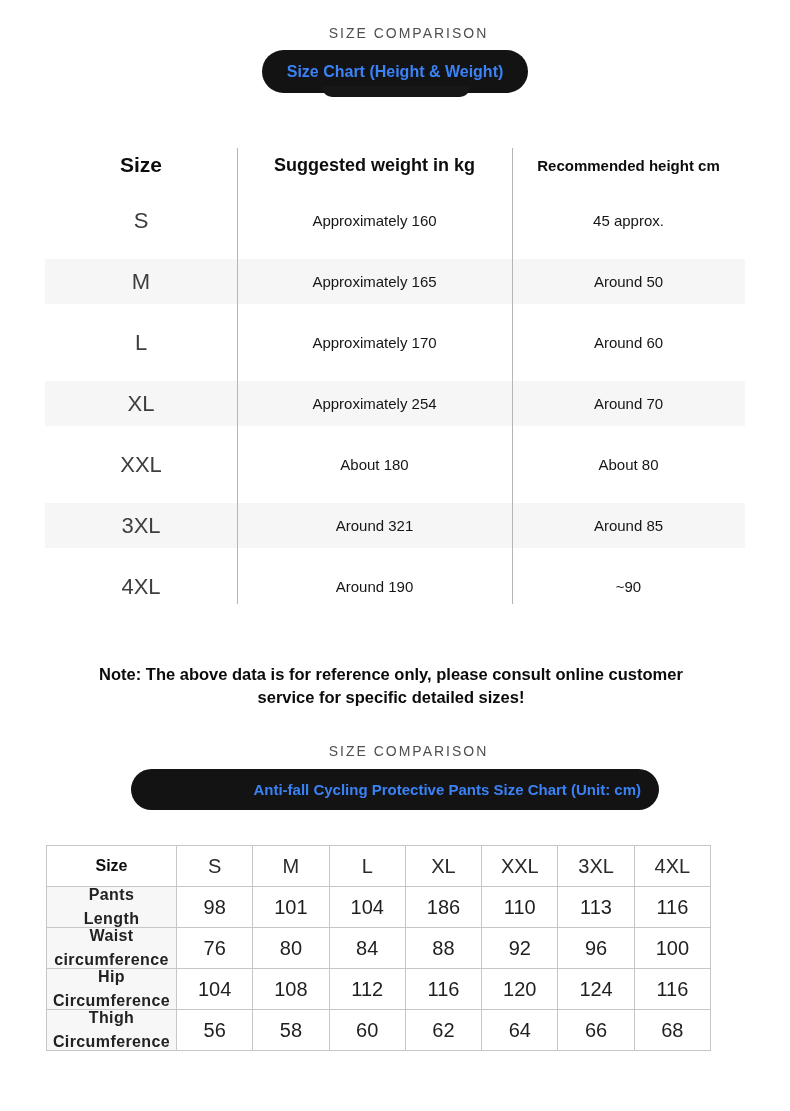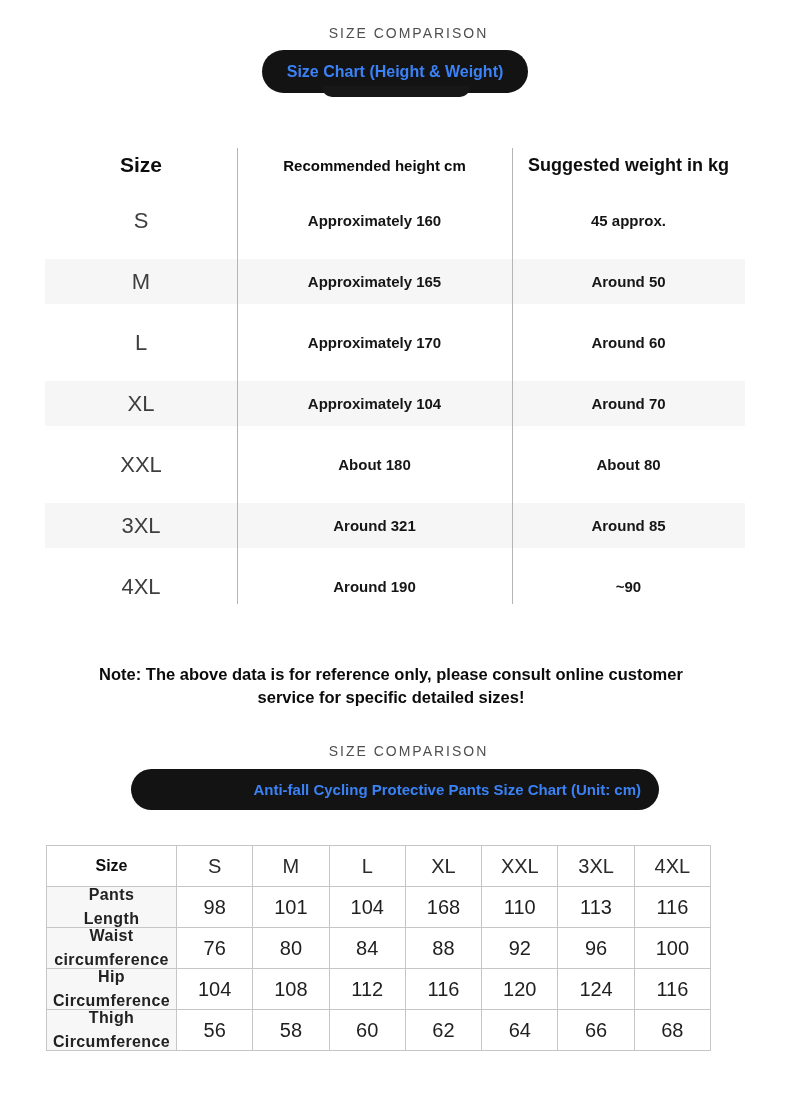--- a/index.html
+++ b/index.html
@@ -39,21 +39,21 @@
   .t1 .vline.v1{left:192px;}
   .t1 .vline.v2{left:467px;}
   .t1 .row{display:grid;grid-template-columns:192px 275px 233px;align-items:center;height:61px;}
   .t1 .row.hdr{height:50px;}
   .t1 .row.alt{background:var(--stripe);background-clip:content-box;padding:8px 0;}
   .t1 .cell{text-align:center;}
   .t1 .hdr .c-size{font-size:21px;font-weight:700;color:#0d0d0d;}
   .t1 .hdr .c-height{font-size:15px;font-weight:700;color:#0d0d0d;}
   .t1 .hdr .c-weight{font-size:18px;font-weight:700;color:#0d0d0d;}
   .t1 .size-label{font-size:22px;font-weight:400;color:#3e3e3e;}
-  .t1 .val{font-size:15px;font-weight:700;color:#161616;}
+  .t1 .val{font-size:15px;font-weight:400;color:#161616;}
 
   .note{
     position:absolute;left:88px;top:663px;width:606px;
     font-size:16.5px;font-weight:700;line-height:1.4;color:#0b0b0b;
     text-align:center;
   }
 
   
   .t2{
     position:absolute;left:46px;top:845px;width:665px;
@@ -80,42 +80,42 @@
 
 <div class="pill p1">Size Chart (Height &amp; Weight)</div>
 <div class="smudge"></div>
 
 <div class="t1">
   <div class="vline v1"></div>
   <div class="vline v2"></div>
 
   <div class="row hdr">
     <div class="cell c-size">Size</div>
+    <div class="cell c-weight">Suggested weight in kg</div>
     <div class="cell c-height">Recommended height cm</div>
-    <div class="cell c-weight">Suggested weight in kg</div>
   </div>
 
   <div class="row">
     <div class="cell size-label">S</div>
     <div class="cell val">Approximately 160</div>
     <div class="cell val">45 approx.</div>
   </div>
   <div class="row alt">
     <div class="cell size-label">M</div>
     <div class="cell val">Approximately 165</div>
     <div class="cell val">Around 50</div>
   </div>
   <div class="row">
     <div class="cell size-label">L</div>
     <div class="cell val">Approximately 170</div>
     <div class="cell val">Around 60</div>
   </div>
   <div class="row alt">
     <div class="cell size-label">XL</div>
-    <div class="cell val">Approximately 104</div>
+    <div class="cell val">Approximately 254</div>
     <div class="cell val">Around 70</div>
   </div>
   <div class="row">
     <div class="cell size-label">XXL</div>
     <div class="cell val">About 180</div>
     <div class="cell val">About 80</div>
   </div>
   <div class="row alt">
     <div class="cell size-label">3XL</div>
     <div class="cell val">Around 321</div>
@@ -142,21 +142,21 @@
   <div class="cell szhdr">L</div>
   <div class="cell szhdr">XL</div>
   <div class="cell szhdr">XXL</div>
   <div class="cell szhdr">3XL</div>
   <div class="cell szhdr">4XL</div>
 
   <div class="cell lbl">Pants Length</div>
   <div class="cell num">98</div>
   <div class="cell num">101</div>
   <div class="cell num">104</div>
-  <div class="cell num">168</div>
+  <div class="cell num">186</div>
   <div class="cell num">110</div>
   <div class="cell num">113</div>
   <div class="cell num">116</div>
 
   <div class="cell lbl">Waist circumference</div>
   <div class="cell num">76</div>
   <div class="cell num">80</div>
   <div class="cell num">84</div>
   <div class="cell num">88</div>
   <div class="cell num">92</div>

